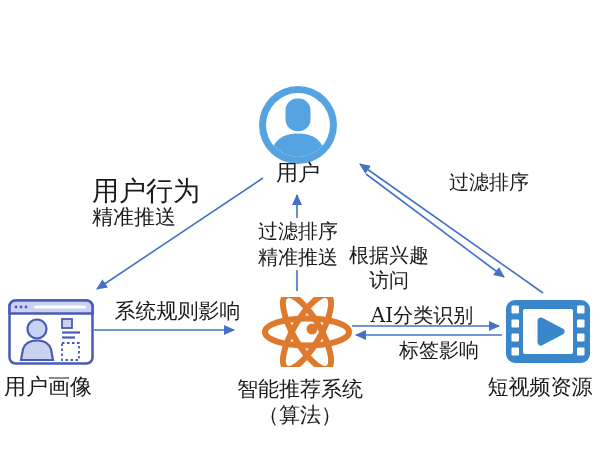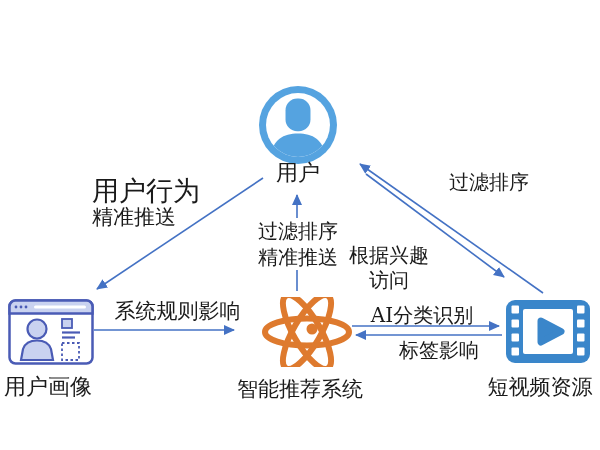--- a/index.html
+++ b/index.html
@@ -97,20 +97,21 @@
     </g>
     <path class="fill-video" d="M35,21 L55,31.5 L35,42 Z" stroke="var(--video-icon-blue,#3A86CA)" stroke-width="7" stroke-linejoin="round"></path>
   </svg>
 
   <div class="abs label node-label center" style="left:258px;top:113px;width:80px;font-size:22px">用户</div>
 
   <div class="abs label node-label" style="left:4px;top:327px;font-size:22px">用户画像</div>
 
   <div class="abs center" style="left:220px;top:329px;width:160px">
     <div class="label node-label">智能推荐系统</div>
+    <div class="label node-label">（算法）</div>
   </div>
 
   <div class="abs label node-label center" style="left:484px;top:327px;width:112px">短视频资源</div>
 
   <div class="abs" style="left:92px;top:130px;width:130px">
     <div class="label edge-label" style="font-size:27px;line-height:27px">用户行为</div>
     <div class="label edge-label" style="font-size:21px;line-height:27px">精准推送</div>
   </div>
 
   <div class="abs center" style="left:252px;top:171px;width:92px">

